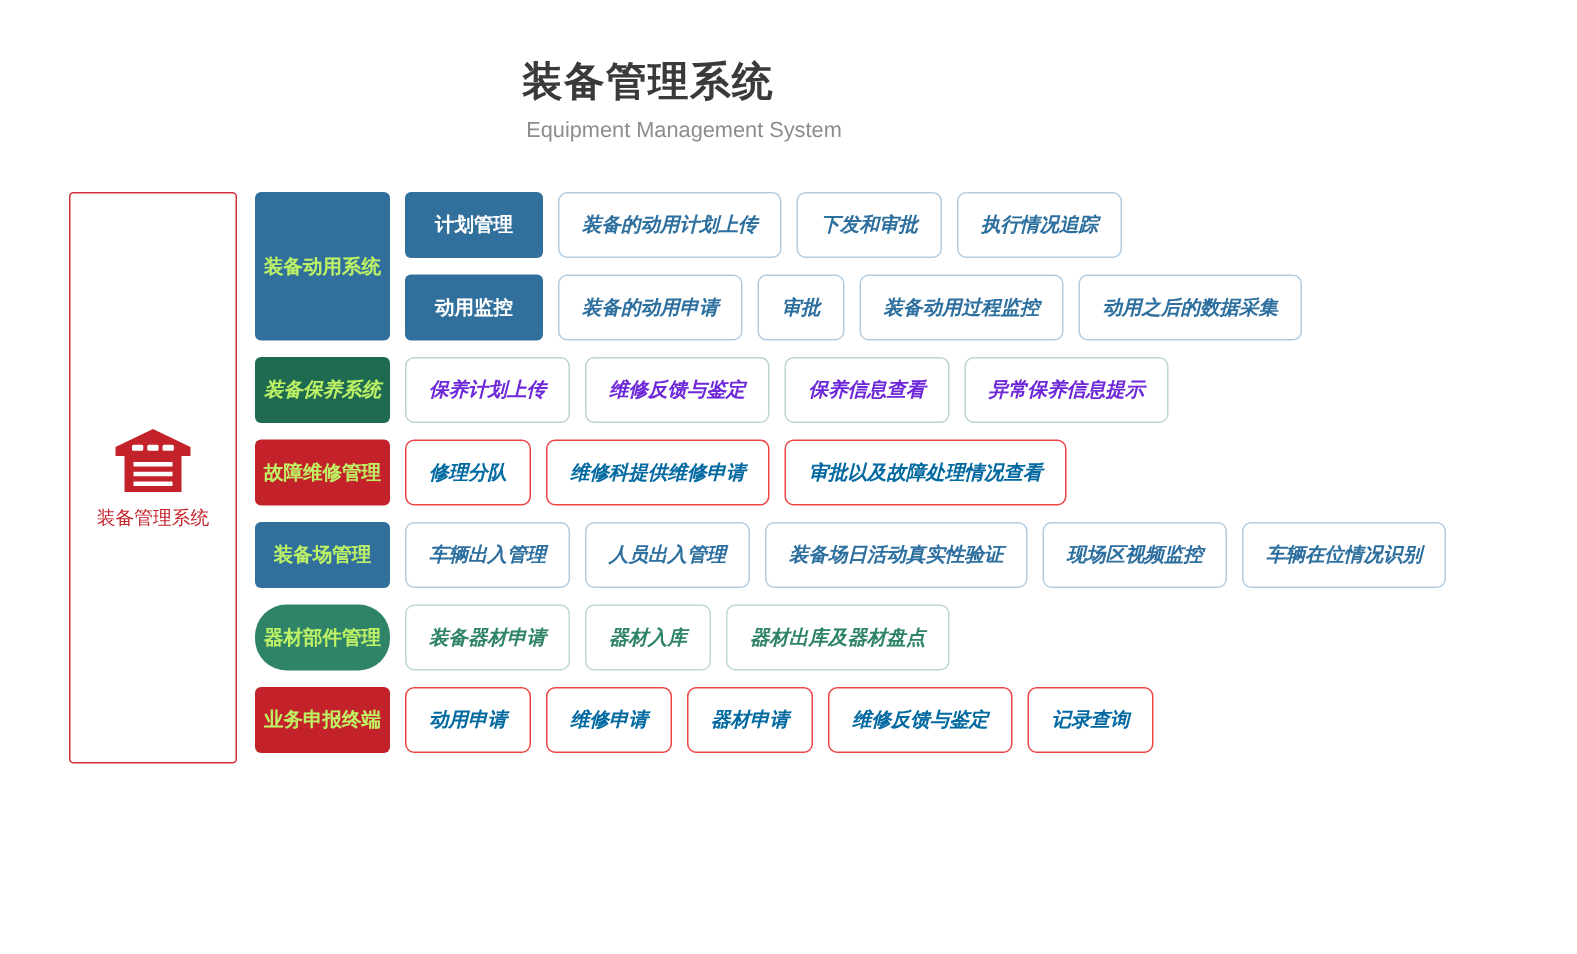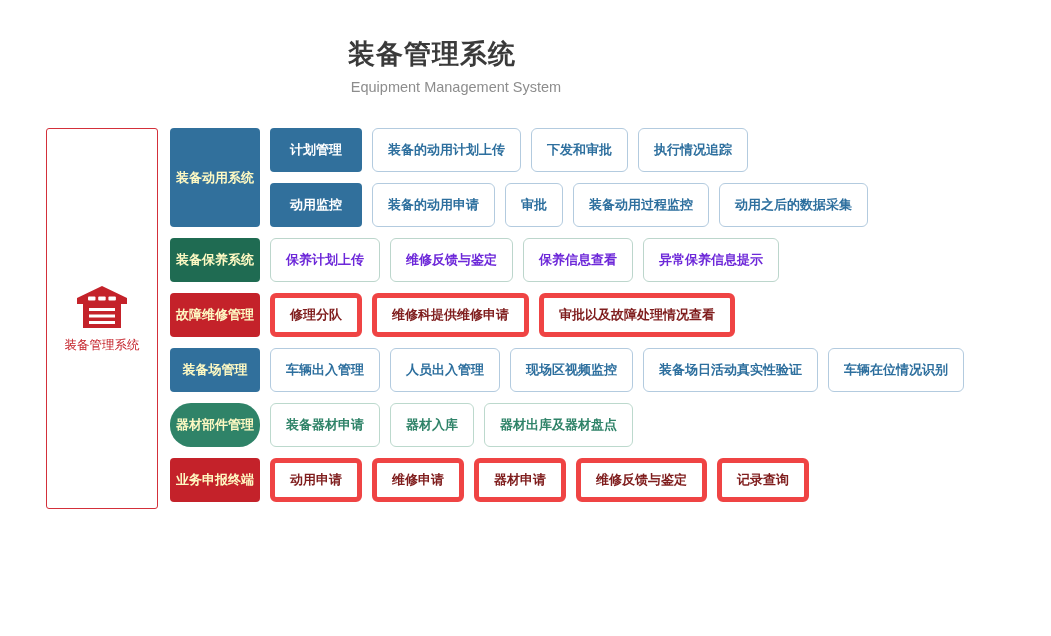--- a/index.html
+++ b/index.html
@@ -71,21 +71,21 @@
   }
   .row {
     display: flex;
     align-items: stretch;
     margin-bottom: 11px;
   }
   .cat {
     flex: 0 0 auto;
     width: 90px;
     border-radius: 4px;
-    color: #fef9c3;
+    color: #bef264;
     font-size: 13px;
     font-weight: bold;
     display: flex;
     align-items: center;
     justify-content: center;
     text-align: center;
     line-height: 1.2;
   }
   .row-right { display: flex; flex-direction: column; flex: 1 1 auto; }
   .subrow {
@@ -100,21 +100,21 @@
     width: 92px;
     border-radius: 4px;
     color: #ffffff;
     font-size: 13px;
     font-weight: bold;
     display: flex;
     align-items: center;
     justify-content: center;
     text-align: center;
   }
-  .items { display: flex; align-items: flex-end; margin-left: 10px; }
+  .items { display: flex; align-items: flex-end; margin-left: 10px; font-style: italic; }
   .item {
     border-radius: 6px;
     background: #ffffff;
     font-size: 13px;
     font-weight: bold;
     display: flex;
     align-items: center;
     justify-content: center;
     text-align: center;
     padding: 0 15px;
@@ -128,36 +128,36 @@
   .h-double { height: 99px; }
   .h-sub    { height: 44px; }
 
   
   .t-blue .cat, .t-blue .sub { background: #31709c; }
   .t-blue .item {
     border: 1px solid #b3cbdf;
     color: #2d6f9e;
   }
   
-  .t-green .cat { background: #1f6b52; }
+  .t-green .cat { background: #1f6b52; font-style: italic; }
   .t-green .item {
     border: 1px solid #bcd6cc;
     color: #6d28d9;
   }
   
   .t-green2 .cat { background: #2f8368; border-radius: 21px; }
   .t-green2 .item {
     border: 1px solid #bcd9cd;
     color: #2f8368;
   }
   
   .t-red .cat { background: #c4222a; }
   .t-red .item {
-    border: 5px solid #ef4444;
-    color: #7f1d1d;
+    border: 1px solid #ef4444;
+    color: #0369a1;
   }
 </style>
 </head>
 <body>
 
 <div id="page">
 
   <div class="header">
     <div class="title">装备管理系统</div>
     <div class="subtitle">Equipment Management System</div>
@@ -228,22 +228,22 @@
             </div>
           </div>
         </div>
         <div class="row t-blue">
           <div class="cat h-single">装备场管理</div>
           <div class="row-right">
             <div class="subrow">
               <div class="items" style="margin-left: 0px;">
                 <div class="item h-single">车辆出入管理</div>
                 <div class="item h-single">人员出入管理</div>
+                <div class="item h-single">装备场日活动真实性验证</div>
                 <div class="item h-single">现场区视频监控</div>
-                <div class="item h-single">装备场日活动真实性验证</div>
                 <div class="item h-single">车辆在位情况识别</div>
               </div>
             </div>
           </div>
         </div>
         <div class="row t-green2">
           <div class="cat h-single">器材部件管理</div>
           <div class="row-right">
             <div class="subrow">
               <div class="items" style="margin-left: 0px;">

